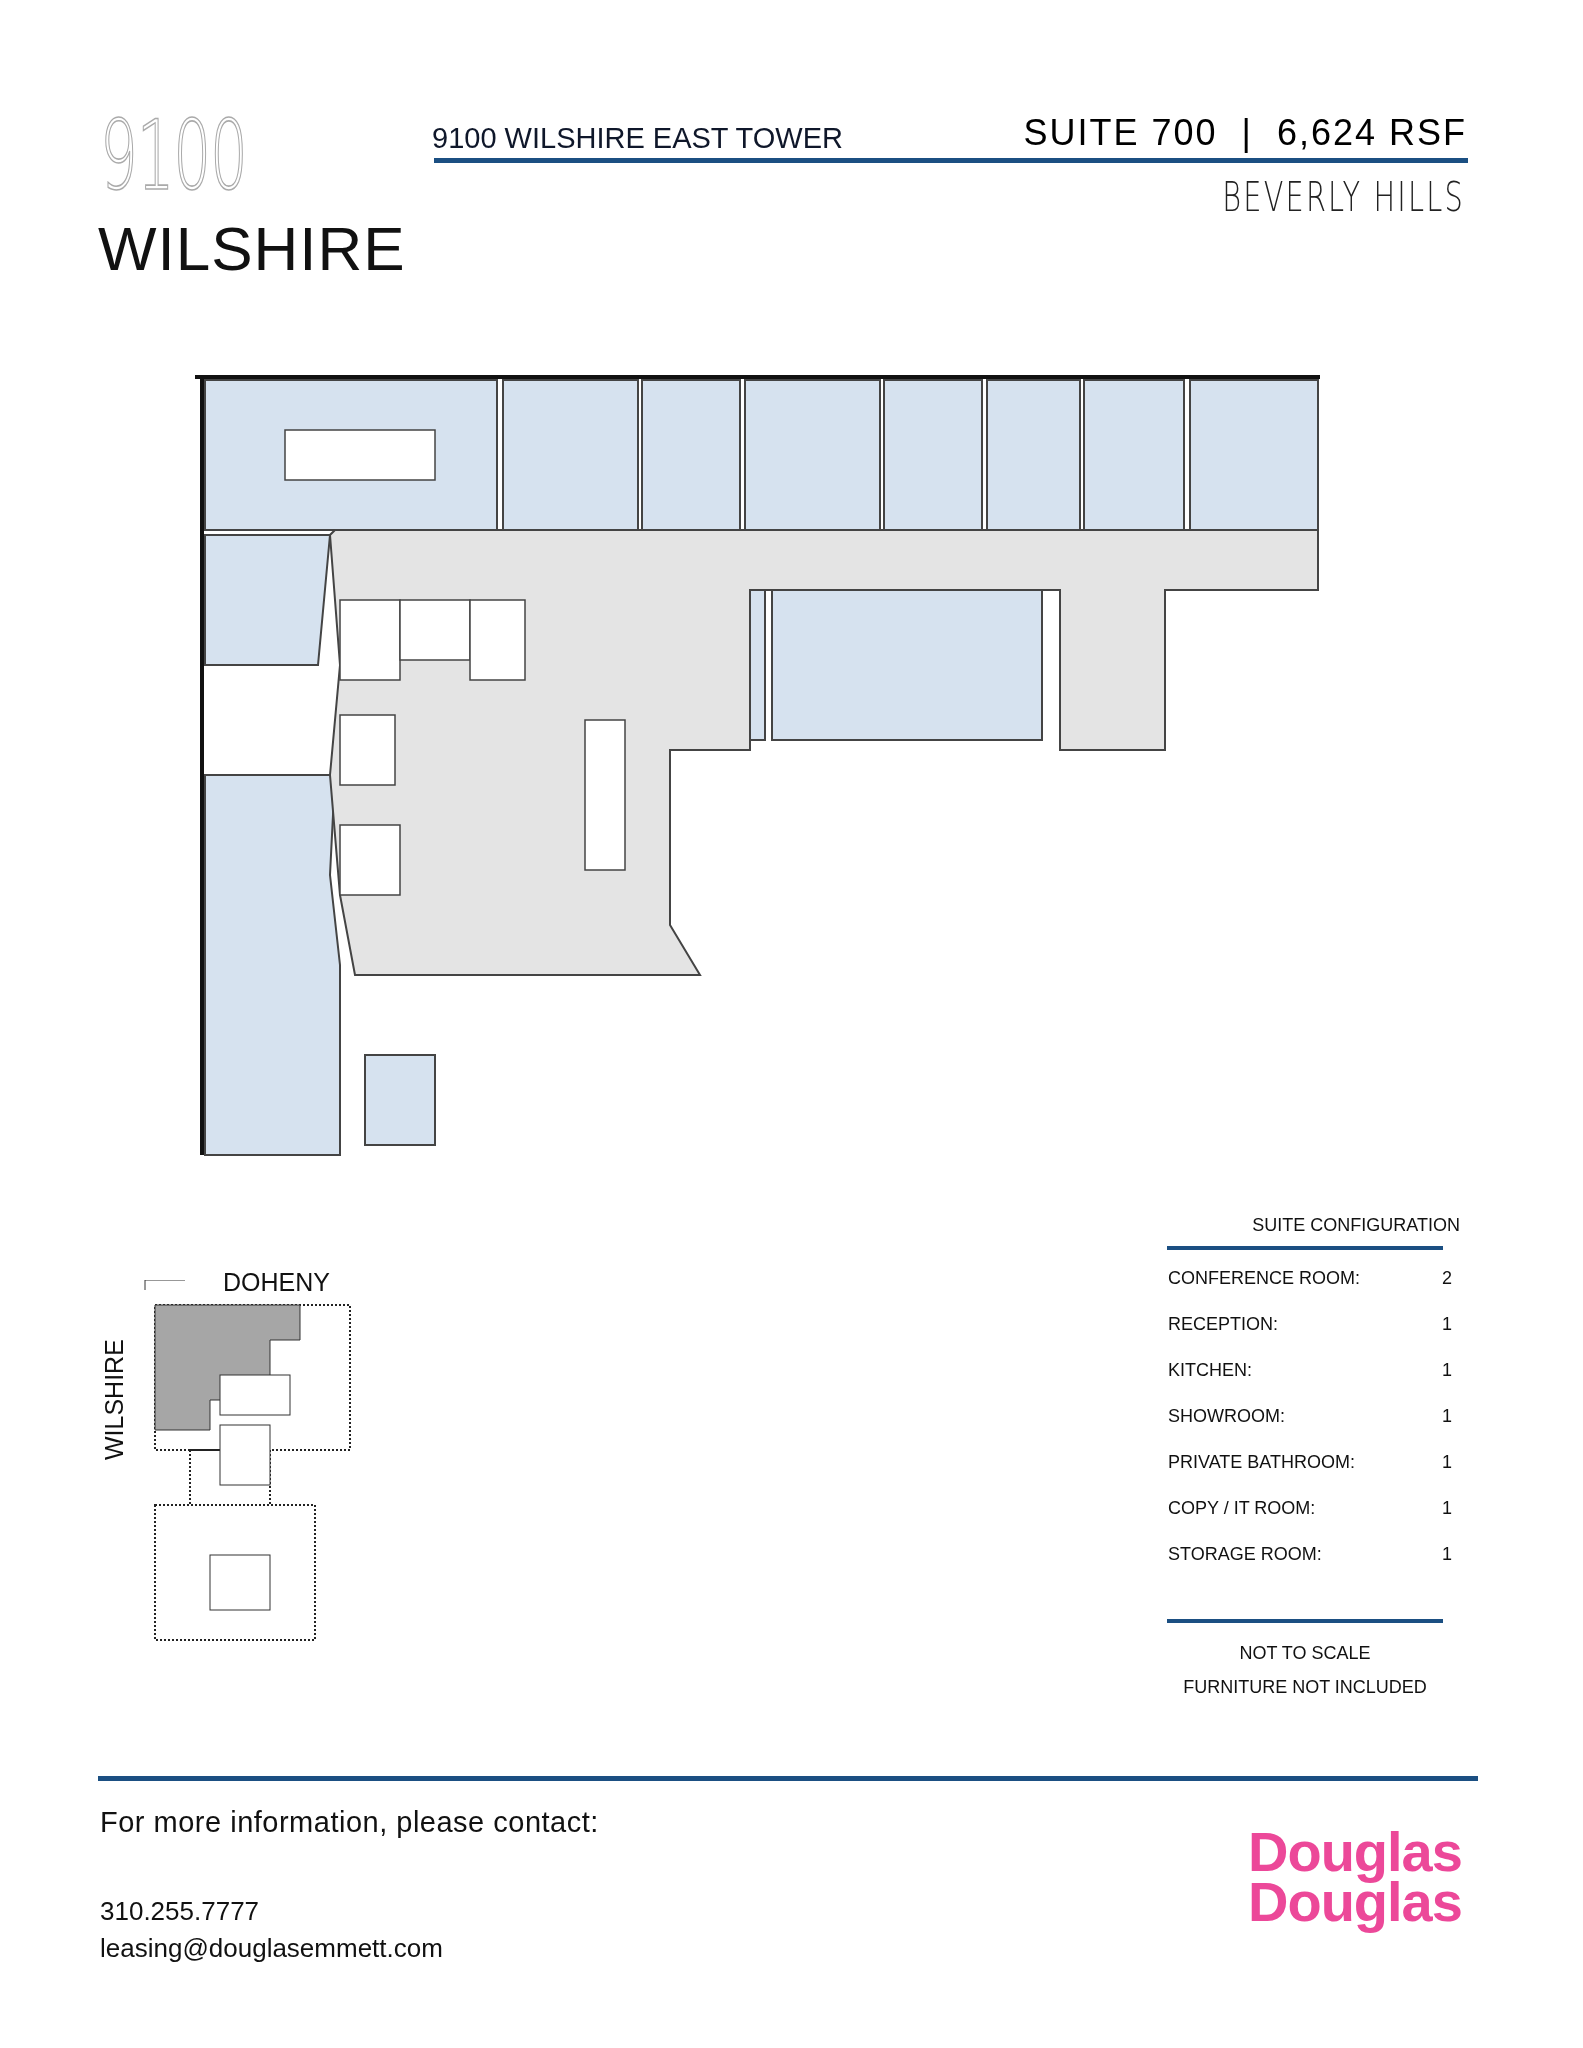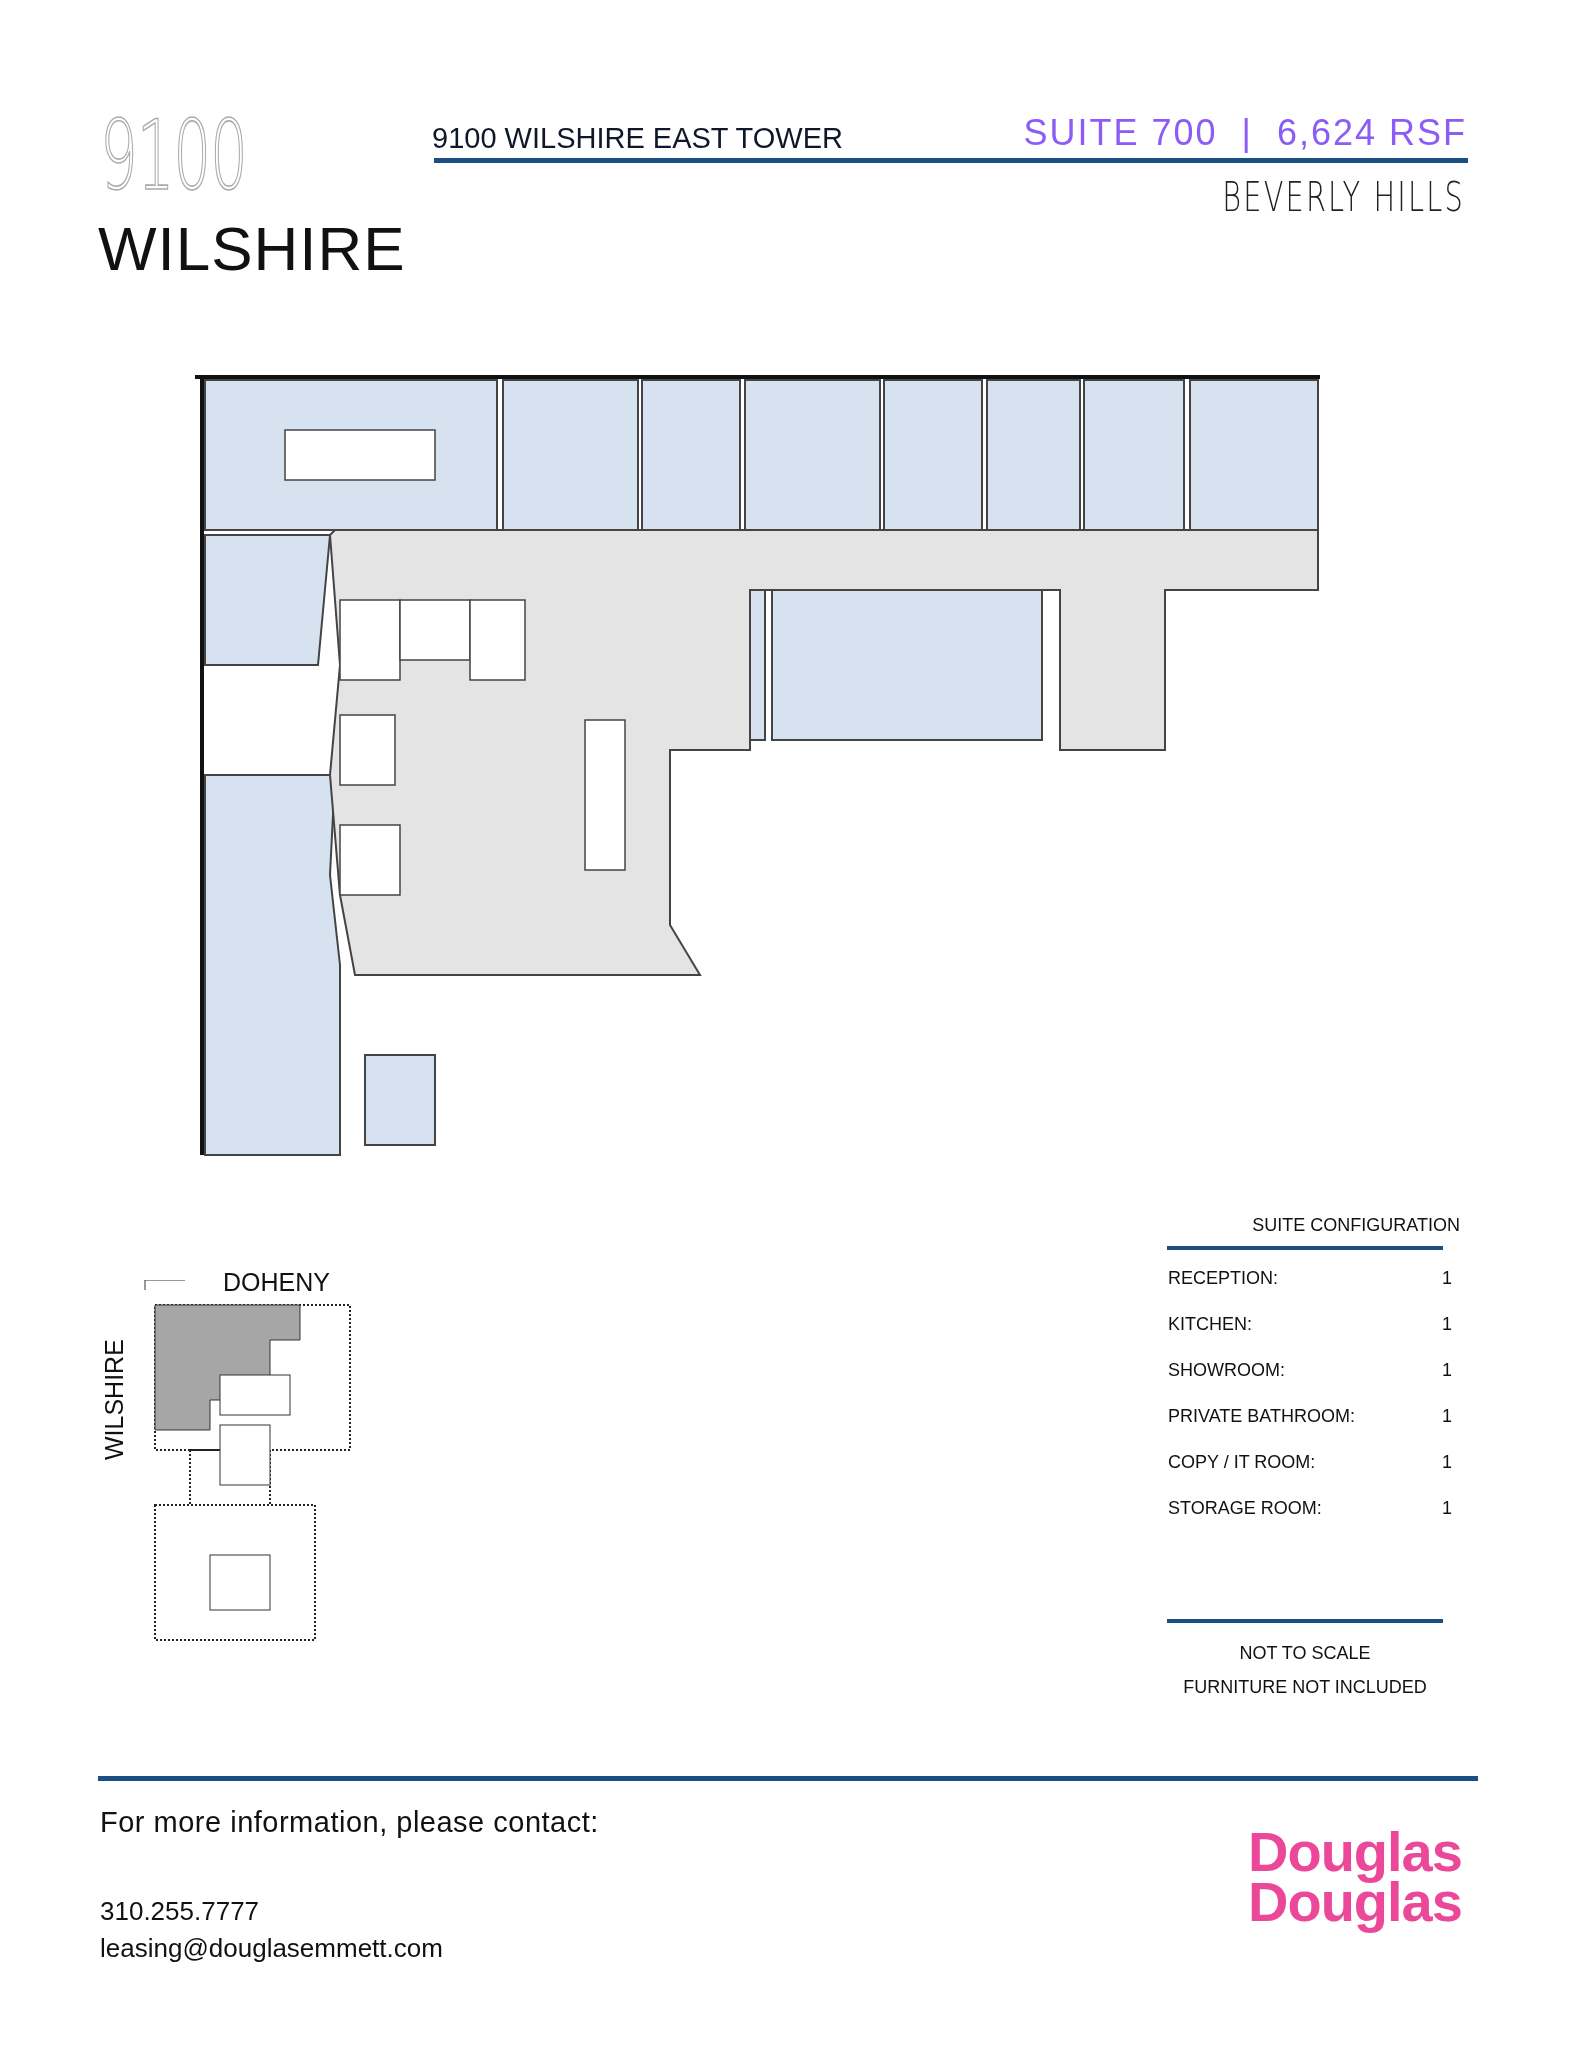--- a/index.html
+++ b/index.html
@@ -1,21 +1,21 @@
 <!DOCTYPE html>
 <html><head>
 <meta charset="utf-8">
 <style>
   html,body{margin:0;padding:0;background:#fff;}
   body{width:1583px;height:2048px;position:relative;overflow:hidden;font-family:"Liberation Sans",sans-serif;color:#111;}
   .abs{position:absolute;}
   .logo-num{left:100px;top:108px;font-family:"DejaVu Sans",sans-serif;font-weight:200;font-size:96px;color:#fff;letter-spacing:-2px;-webkit-text-stroke:1.6px #aaa;transform:scaleX(0.62);transform-origin:left top;line-height:1;}
   .logo-word{left:98px;top:218px;font-size:62px;letter-spacing:1px;color:#111;line-height:1;}
   .building{left:432px;top:122px;font-size:29px;color:#0f172a;}
-  .suite{right:116px;top:112px;font-size:36px;letter-spacing:2px;color:#8b5cf6;}
+  .suite{right:116px;top:112px;font-size:36px;letter-spacing:2px;color:#000000;}
   .city{right:118px;top:174px;font-size:40px;font-family:"DejaVu Sans",sans-serif;font-weight:200;color:#222;letter-spacing:3px;transform:scaleX(0.72);transform-origin:right top;}
   .rule{background:#1b4f82;height:5px;}
   .rule-top{left:434px;top:158px;width:1034px;}
   .config-title{left:1150px;top:1202px;width:310px;text-align:right;font-size:18px;margin-top:13px;}
   .config-rule1{left:1167px;top:1246px;width:276px;height:4px;}
   .config-rule2{left:1167px;top:1619px;width:276px;height:4px;}
   .config-list{left:1168px;top:1262px;width:284px;}
   .config-row{display:flex;justify-content:space-between;font-size:18px;height:46px;line-height:32px;}
   .notes{left:1150px;top:1636px;width:310px;text-align:center;font-size:18px;line-height:34px;}
   .rule-bottom{left:98px;top:1776px;width:1380px;height:5px;}
@@ -96,20 +96,24 @@
     <rect x="85" y="145" width="50" height="60"></rect>
     <rect x="75" y="275" width="60" height="55"></rect>
   </g>
   <path d="M10 10 L10 0 L50 0" stroke="#333" fill="none" stroke-width="1"></path>
 </svg>
 
 <div class="abs config-title">SUITE CONFIGURATION</div>
 <div class="abs rule config-rule1"></div>
 <div class="abs config-list">
   <div class="config-row">
+      <span>CONFERENCE ROOM:</span>
+      <span>2</span>
+    </div>
+  <div class="config-row">
       <span>RECEPTION:</span>
       <span>1</span>
     </div>
   <div class="config-row">
       <span>KITCHEN:</span>
       <span>1</span>
     </div>
   <div class="config-row">
       <span>SHOWROOM:</span>
       <span>1</span>

